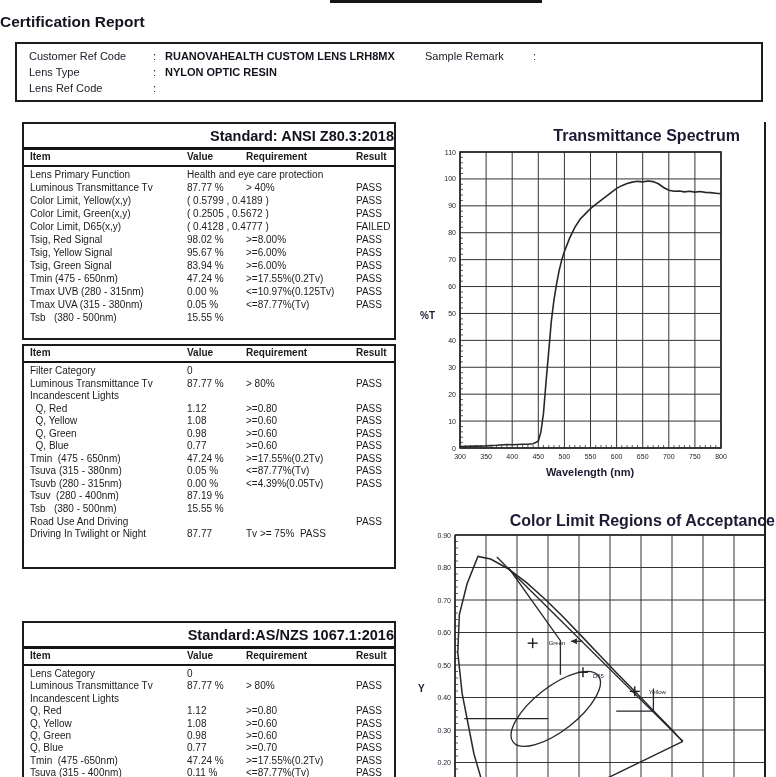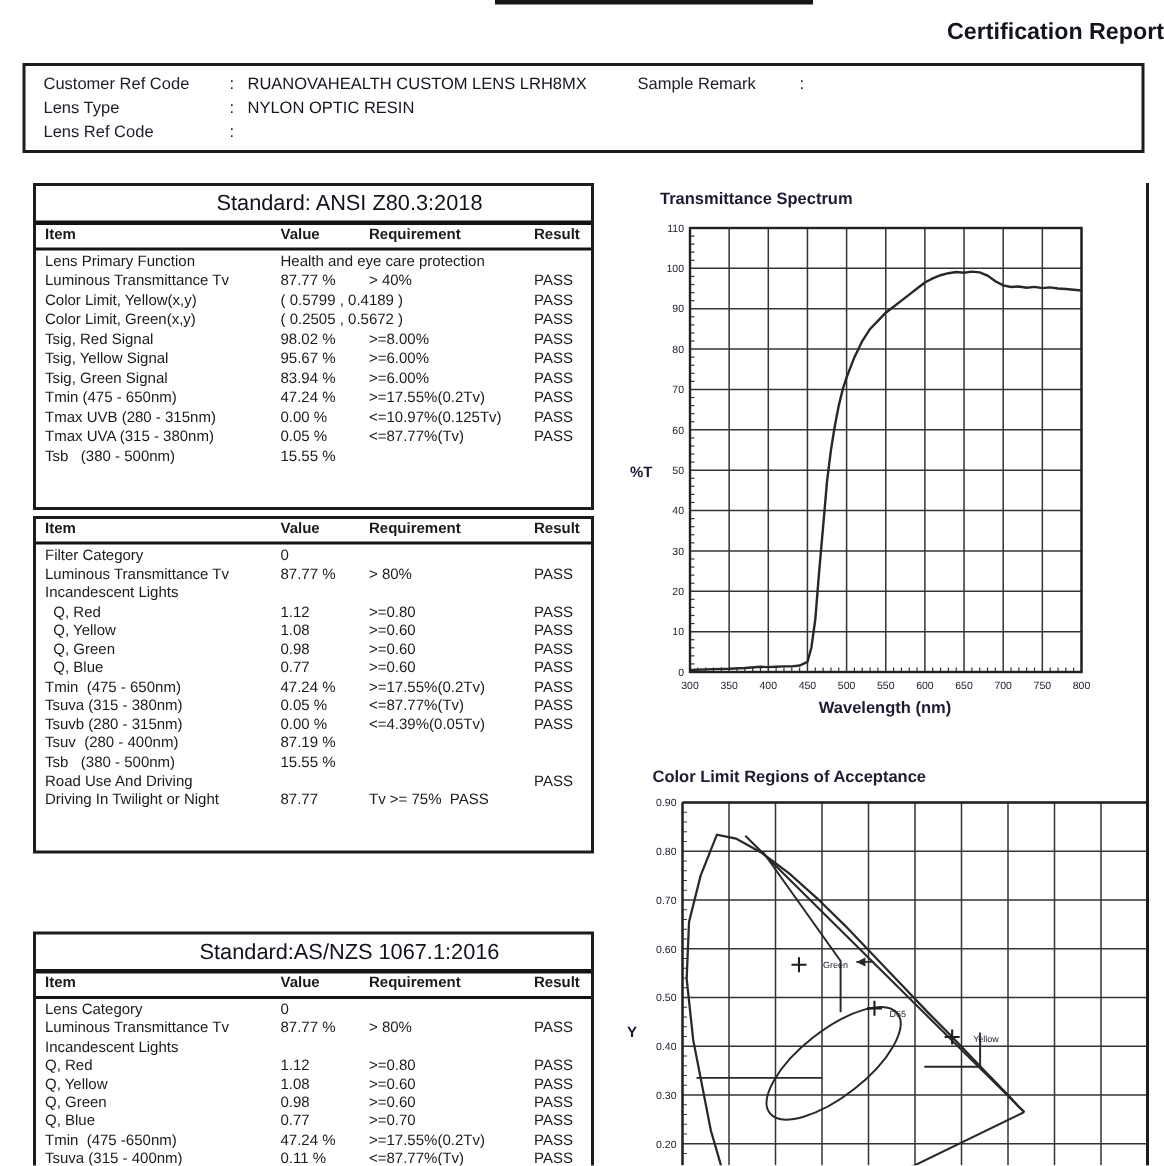--- a/index.html
+++ b/index.html
@@ -1,54 +1,54 @@
 <!DOCTYPE html>
 <html><head>
 <meta charset="utf-8">
 <style>
   html,body{margin:0;padding:0;width:776px;height:777px;overflow:hidden;background:#ffffff;}
   body{font-family:"Liberation Sans","DejaVu Sans",sans-serif;color:#1b1b1b;position:relative;}
   .page{position:absolute;inset:0;background:#fff;}
   .top-rule{position:absolute;left:330px;top:0;width:212px;height:3px;background:#161616;}
-  .report-title{position:absolute;left:0;top:13px;width:776px;margin:0;text-align:right;
+  .report-title{position:absolute;left:0;top:13px;width:776px;margin:0;text-align:left;
     font-size:15.5px;font-weight:bold;color:#14141e;}
   
   .header-box{position:absolute;left:15px;top:42px;width:744px;height:56px;border:2px solid #1c1c1c;}
   .hrow{position:absolute;left:0;width:100%;height:14px;font-size:11px;}
   .hlabel{position:absolute;left:12px;color:#20202c;}
   .hcolon1{position:absolute;left:136px;}
-  .hvalue{position:absolute;left:148px;font-weight:normal;color:#14141e;white-space:pre;}
+  .hvalue{position:absolute;left:148px;font-weight:bold;color:#14141e;white-space:pre;}
   .hlabel2{position:absolute;left:408px;color:#20202c;}
   .hcolon2{position:absolute;left:516px;}
   
   .std-box{position:absolute;left:22px;width:370px;border:2px solid #1c1c1c;background:#fff;}
   .box1{top:122px;height:214px;}
   .box2{top:344px;height:221px;}
   .box3{top:621px;height:200px;}
-  .std-title{height:23px;line-height:24px;text-align:center;font-size:14.5px;font-weight:normal;
+  .std-title{height:23px;line-height:24px;text-align:right;font-size:14.5px;font-weight:bold;
     color:#12121c;border-bottom:3px solid #141414;padding-left:48px;}
   .thead{position:relative;height:15px;border-bottom:2px solid #141414;font-weight:bold;font-size:10px;}
   .thead span{position:absolute;top:1px;}
   .tbody{position:relative;padding-top:2px;}
   .trow{position:relative;}
   .box1 .trow{height:13.0px;}
   .box2 .trow{height:12.55px;text-decoration:underline;}
   .box3 .trow{height:12.4px;}
   .cell{position:absolute;top:0;font-size:10px;white-space:pre;line-height:12px;}
   .c-item{left:6px;width:156px;}
   .c-value{left:163px;width:118px;}
   .c-req{left:222px;width:108px;}
   .c-res{left:332px;width:36px;}
   .thead .h-item{left:6px;}
   .thead .h-value{left:163px;}
   .thead .h-req{left:222px;}
   .thead .h-res{left:332px;}
   
   .right-border{position:absolute;left:764px;top:122px;width:2px;height:655px;background:#1c1c1c;}
-  .chart-title{position:absolute;text-align:left;font-size:11px;font-weight:bold;color:#1b1b33;}
+  .chart-title{position:absolute;text-align:right;font-size:16px;font-weight:bold;color:#1b1b33;}
   .t-spec{left:440px;top:127px;width:300px;}
   .t-cie{left:435px;top:512px;width:340px;}
   .axis-label{position:absolute;font-size:10px;font-weight:bold;color:#1b1b33;}
   .yl-spec{left:420px;top:310px;}
   .xl-spec{left:440px;top:466px;width:300px;text-align:center;font-size:11px;}
   .yl-cie{left:418px;top:683px;}
   svg{position:absolute;display:block;}
   #spectrum-svg{left:440px;top:145px;width:300px;height:325px;}
   #cie-svg{left:435px;top:527px;width:340px;height:250px;}
 </style>
@@ -105,20 +105,26 @@
           <span class="cell c-item">Color Limit, Yellow(x,y)</span>
           <span class="cell c-value">( 0.5799 , 0.4189 )</span>
           <span class="cell c-req"></span>
           <span class="cell c-res">PASS</span>
         </div>
         <div class="trow">
           <span class="cell c-item">Color Limit, Green(x,y)</span>
           <span class="cell c-value">( 0.2505 , 0.5672 )</span>
           <span class="cell c-req"></span>
           <span class="cell c-res">PASS</span>
+        </div>
+        <div class="trow">
+          <span class="cell c-item">Color Limit, D65(x,y)</span>
+          <span class="cell c-value">( 0.4128 , 0.4777 )</span>
+          <span class="cell c-req"></span>
+          <span class="cell c-res">FAILED</span>
         </div>
         <div class="trow">
           <span class="cell c-item">Tsig, Red Signal</span>
           <span class="cell c-value">98.02 %</span>
           <span class="cell c-req">&gt;=8.00%</span>
           <span class="cell c-res">PASS</span>
         </div>
         <div class="trow">
           <span class="cell c-item">Tsig, Yellow Signal</span>
           <span class="cell c-value">95.67 %</span>

